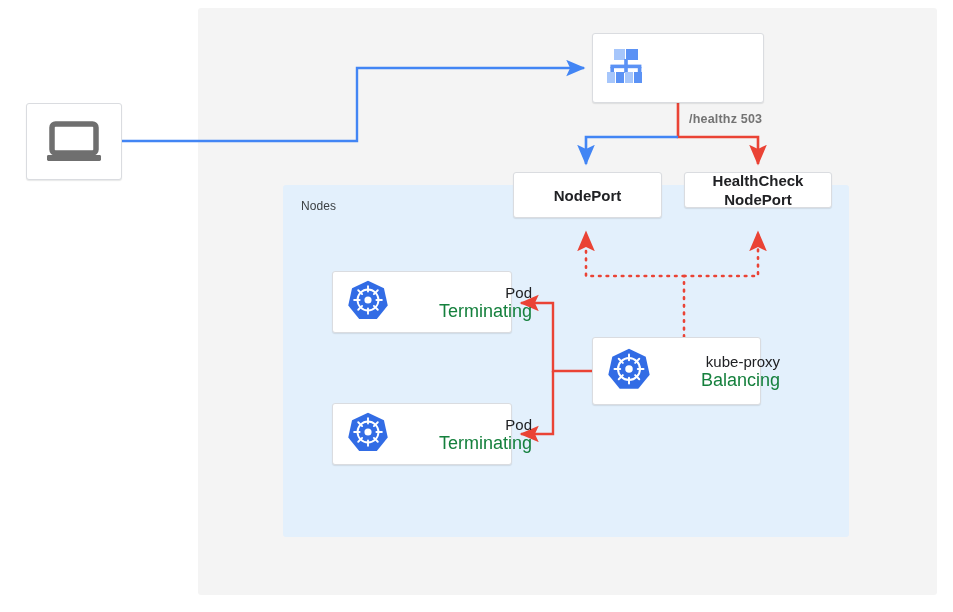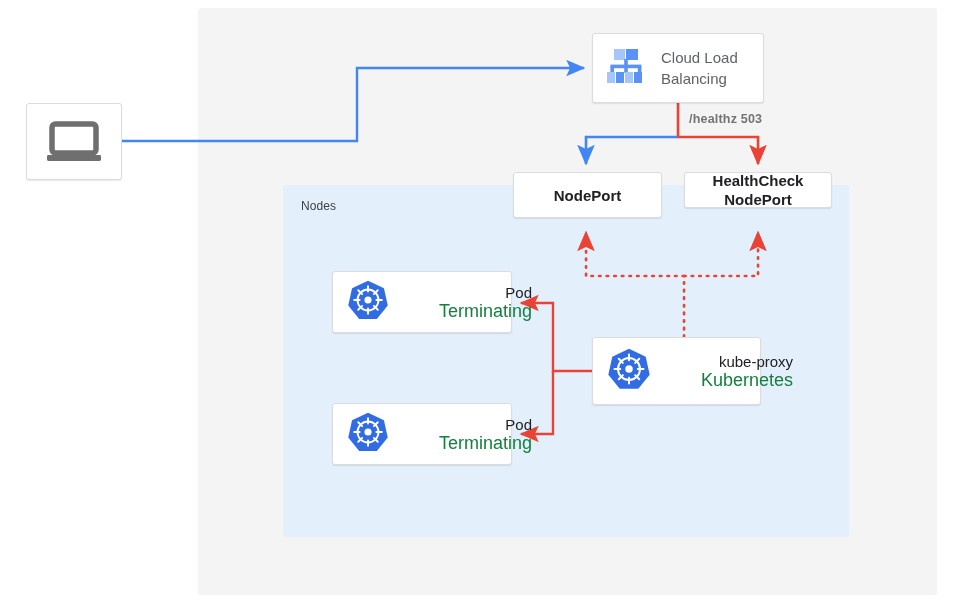--- a/index.html
+++ b/index.html
@@ -222,21 +222,20 @@
         <rect x="5.4" y="18.6" width="31" height="3.6" fill="#5b92f5"></rect>
         <rect x="5.4" y="21" width="3.6" height="6" fill="#5b92f5"></rect>
         <rect x="19.2" y="21" width="3.6" height="6" fill="#5b92f5"></rect>
         <rect x="32.8" y="21" width="3.6" height="6" fill="#5b92f5"></rect>
         <rect x="2" y="26" width="8" height="11" fill="#a6c6fb"></rect>
         <rect x="11" y="26" width="8" height="11" fill="#5b92f5"></rect>
         <rect x="20" y="26" width="8" height="11" fill="#a6c6fb"></rect>
         <rect x="29" y="26" width="8" height="11" fill="#5b92f5"></rect>
       </svg>
     </span>
-    <span class="label"><span>Cloud Load</span><br><span>Balancing</span></span>
   </div>
 
   <div class="card card-center" id="nodeport-box">
     <span class="np-label">NodePort</span>
   </div>
 
   <div class="card card-center" id="healthcheck-nodeport-box">
     <span class="np-label"><span>HealthCheck</span><br><span>NodePort</span></span>
   </div>
 
@@ -303,17 +302,17 @@
           <line x1="70" y1="50" x2="83" y2="50"></line>
           <line x1="26.7" y1="26.7" x2="36" y2="36"></line>
           <line x1="64" y1="64" x2="73.3" y2="73.3"></line>
           <line x1="73.3" y1="26.7" x2="64" y2="36"></line>
           <line x1="36" y1="64" x2="26.7" y2="73.3"></line>
         </g>
       </svg>
     </span>
     <span class="entity-text">
       <div class="entity-title">kube-proxy</div>
-      <div class="entity-sub">Kubernetes</div>
+      <div class="entity-sub">Balancing</div>
     </span>
   </div>
 
 </div>
 
 </body></html>

